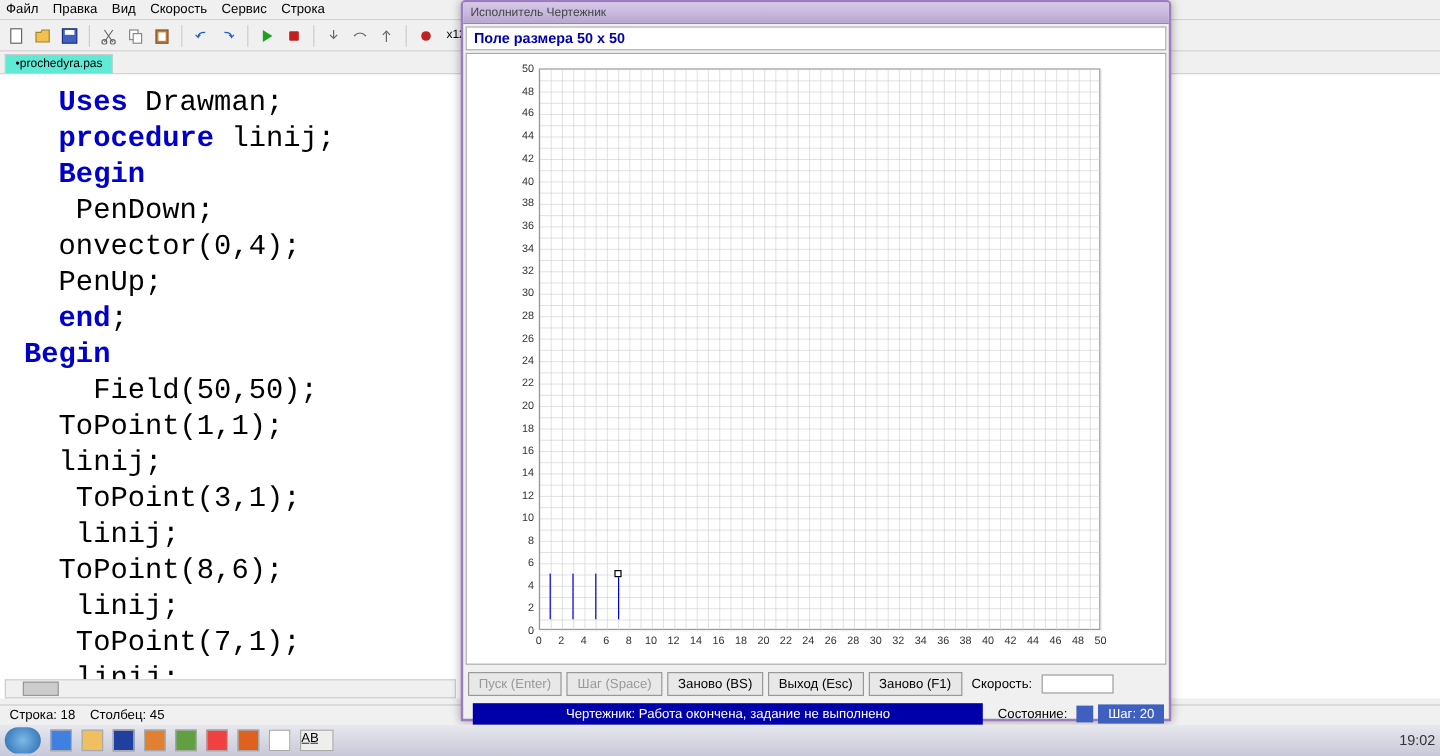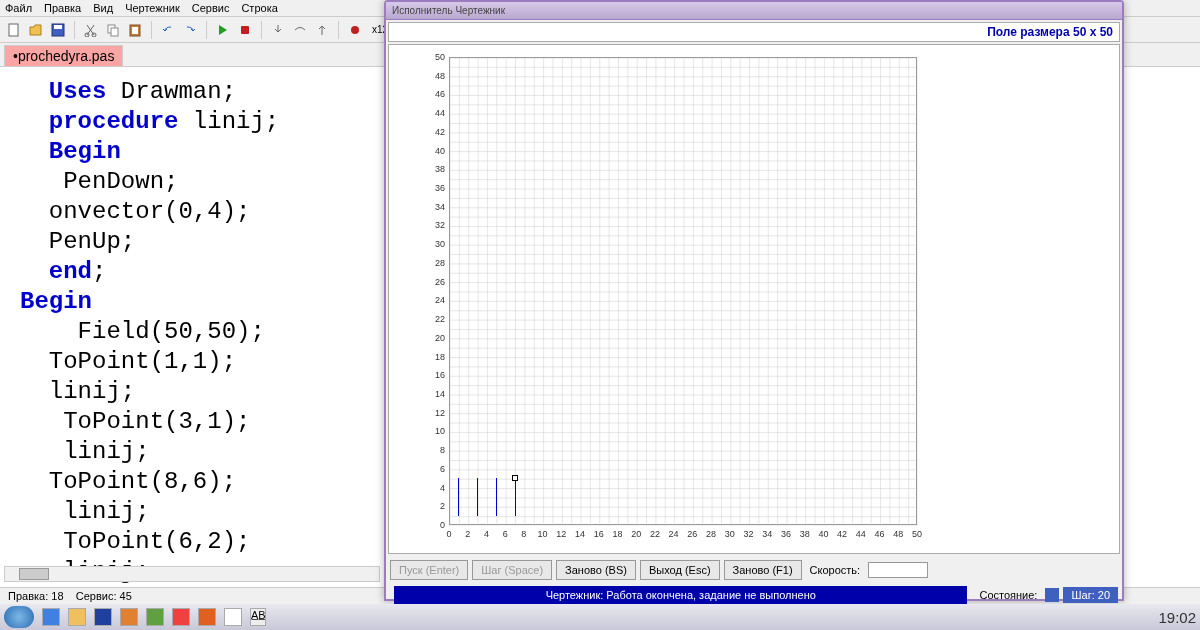--- a/index.html
+++ b/index.html
@@ -6,37 +6,37 @@
   body { font-family: Tahoma, Arial, sans-serif; font-size: 11px; background: #f0f0f0; width: 1200px; height: 630px; overflow: hidden; position: relative; }
   
   .menubar { background: #f0f0f0; border-bottom: 1px solid #ccc; padding: 2px 5px; display: flex; gap: 12px; }
   .menubar span { cursor: pointer; }
   
   .toolbar { background: #f0f0f0; border-bottom: 1px solid #ccc; padding: 3px 5px; display: flex; align-items: center; gap: 4px; height: 26px; }
   .tbtn { width: 18px; height: 18px; display: flex; align-items: center; justify-content: center; cursor: pointer; border: 1px solid transparent; }
   .tsep { width: 1px; height: 18px; background: #ccc; margin: 0 3px; }
   
   .tabbar { background: #f0f0f0; padding: 2px 4px 0 4px; border-bottom: 1px solid #ccc; }
-  .tab { display: inline-block; background: #fca5a5; border: 1px solid #ccc; border-bottom: none; padding: 2px 8px; font-size: 14px; }
+  .tab { display: inline-block; background: #5eead4; border: 1px solid #ccc; border-bottom: none; padding: 2px 8px; font-size: 10px; }
   
   .editor { background: #fff; padding: 10px 20px; font-family: 'Courier New', monospace; font-size: 24px; line-height: 1.25; height: 520px; overflow: hidden; position: relative; }
   .kw { color: #0000cc; font-weight: bold; }
   .editor .line { white-space: pre; }
   
   .statusbar { position: absolute; bottom: 26px; left: 0; right: 0; background: #f0f0f0; border-top: 1px solid #ccc; padding: 2px 8px; font-size: 11px; }
   
   .taskbar { position: absolute; bottom: 0; left: 0; right: 0; height: 26px; background: linear-gradient(to bottom, #e8e8f0, #c8c8d8); display: flex; align-items: center; padding: 0 4px; gap: 8px; }
   .start-btn { width: 30px; height: 22px; background: radial-gradient(circle, #7cb8e8, #2b6cb0); border-radius: 11px; }
-  .tray { margin-left: auto; display: flex; align-items: flex-end; gap: 6px; font-size: 15px; color: #333; }
+  .tray { margin-left: auto; display: flex; align-items: flex-end; gap: 6px; font-size: 12px; color: #333; }
   .task-icon { width: 18px; height: 18px; background: #ddd; border: 1px solid #aaa; }
   
   
-  .dw-window { position: absolute; top: 0; left: 384px; width: 740px; height: 601px; background: #f0f0f0; border: 2px solid #9a7cbf; border-radius: 4px 4px 0 0; box-shadow: 0 0 8px rgba(0,0,0,0.3); }
+  .dw-window { position: absolute; top: 0; left: 384px; width: 592px; height: 601px; background: #f0f0f0; border: 2px solid #9a7cbf; border-radius: 4px 4px 0 0; box-shadow: 0 0 8px rgba(0,0,0,0.3); }
   .dw-titlebar { height: 18px; background: linear-gradient(to bottom, #d8c8e8, #b8a8d0); border-bottom: 1px solid #9a7cbf; display: flex; align-items: center; padding: 0 6px; font-size: 10px; color: #444; }
-  .dw-subtitle { background: #fff; border: 1px solid #aaa; margin: 2px; padding: 2px 6px; font-size: 12px; color: #0000aa; font-weight: bold; text-align: right; }
+  .dw-subtitle { background: #fff; border: 1px solid #aaa; margin: 2px; padding: 2px 6px; font-size: 12px; color: #0000aa; font-weight: bold; }
   .dw-plot-area { background: #fff; margin: 2px; border: 1px solid #aaa; height: 510px; position: relative; padding: 10px 20px 30px 40px; }
   
   .grid { position: absolute; left: 60px; top: 12px; width: 468px; height: 468px; border: 1px solid #999; }
   .grid-lines { position: absolute; inset: 0; }
   .axis-label-y { position: absolute; left: 40px; font-size: 9px; text-align: right; width: 16px; transform: translateY(-50%); color: #333;}
   .axis-label-x { position: absolute; top: 484px; font-size: 9px; text-align: center; width: 14px; transform: translateX(-50%); color: #333;}
   
   .dw-buttons { display: flex; gap: 4px; padding: 4px; align-items: center; }
   .dw-btn { background: #e8e8e8; border: 1px solid #999; padding: 3px 8px; font-size: 11px; cursor: pointer; }
   .dw-btn.disabled { color: #999; text-align: center; }
@@ -52,21 +52,21 @@
   .hscroll { position: absolute; left: 4px; bottom: 48px; width: 376px; height: 16px; background: #f0f0f0; border: 1px solid #ccc; }
   .hscroll-thumb { position: absolute; left: 14px; top: 1px; width: 30px; height: 12px; background: #ccc; border: 1px solid #999; }
 </style>
 </head>
 <body>
 
 <div class="menubar">
   <span>Файл</span>
   <span>Правка</span>
   <span>Вид</span>
-  <span>Чертежник</span>
+  <span>Скорость</span>
   <span>Сервис</span>
   <span>Строка</span>
 </div>
 
 <div class="toolbar">
   <div class="tbtn">
       <svg width="14" height="14">
         <rect x="2" y="1" width="9" height="12" fill="#fff" stroke="#666"></rect>
       </svg>
     </div>
@@ -166,34 +166,34 @@
   <div class="line">  <span>PenUp;</span></div>
   <div class="line">  <span class="kw">end</span><span>;</span></div>
   <div class="line"><span class="kw">Begin</span></div>
   <div class="line">  <span>  Field(50,50);</span></div>
   <div class="line">  <span>ToPoint(1,1);</span></div>
   <div class="line">  <span>linij;</span></div>
   <div class="line">  <span> ToPoint(3,1);</span></div>
   <div class="line">  <span> linij;</span></div>
   <div class="line">  <span>ToPoint(8,6);</span></div>
   <div class="line">  <span> linij;</span></div>
-  <div class="line">  <span> ToPoint(6,2);</span></div>
+  <div class="line">  <span> ToPoint(7,1);</span></div>
   <div class="line">  <span> linij;</span></div>
 
 </div>
 
 <div class="hscroll">
   <div class="hscroll-thumb"></div>
 </div>
 
 <div class="statusbar">
-  <span>Правка:</span>
+  <span>Строка:</span>
   <span>18</span>
   &nbsp;&nbsp;
-  <span>Сервис:</span>
+  <span>Столбец:</span>
   <span>45</span>
 </div>
 
 <div class="dw-window">
   <div class="dw-titlebar">
     <span>Исполнитель Чертежник</span>
   </div>
   <div class="dw-subtitle">Поле размера 50 x 50</div>
   <div class="dw-plot-area">
     <div class="grid">
@@ -386,17 +386,17 @@
 <div class="taskbar">
   <div class="start-btn"></div>
   <div class="task-icon" style="background:#4080e0"></div>
   <div class="task-icon" style="background:#f0c060"></div>
   <div class="task-icon" style="background:#2040a0"></div>
   <div class="task-icon" style="background:#e08030"></div>
   <div class="task-icon" style="background:#60a040"></div>
   <div class="task-icon" style="background:#f04040"></div>
   <div class="task-icon" style="background:#e06020"></div>
   <div class="task-icon" style="background:#fff"></div>
-  <div class="task-icon" style="background:#eee;width:16px">A̲B̲</div>
+  <div class="task-icon" style="background:#eee;width:28px">A̲B̲</div>
   <div class="tray">
     <span>19:02</span>
   </div>
 </div>
 
 </body></html>

